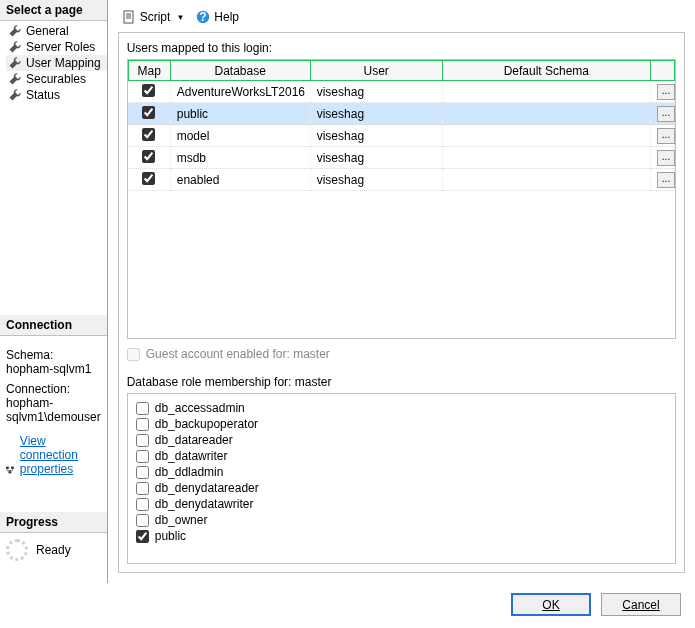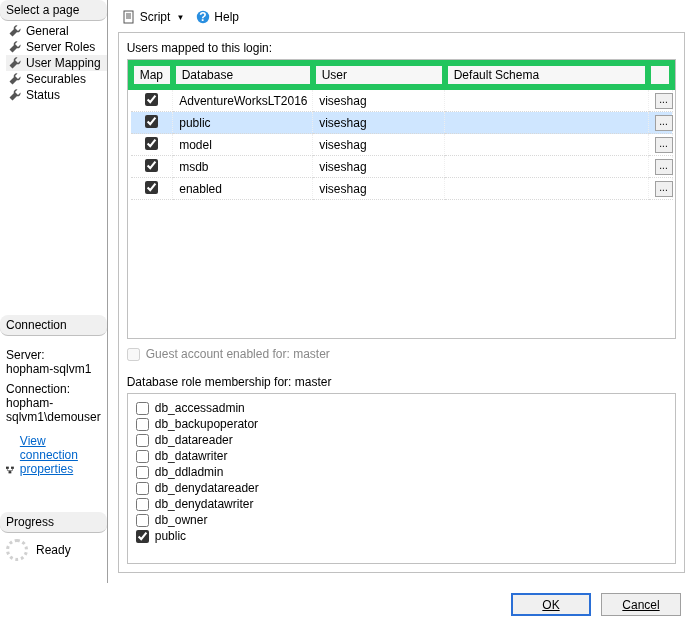--- a/index.html
+++ b/index.html
@@ -1,20 +1,20 @@
 <!DOCTYPE html>
 <html><head>
 <meta charset="utf-8">
 <style>
   * { box-sizing: border-box; margin: 0; padding: 0; font-family: "Segoe UI", Tahoma, sans-serif; font-size: 12px; }
   body { background: #fff; width: 695px; height: 628px; display: flex; flex-direction: column; }
   .main-split { display: flex; flex: 1 1 auto; overflow: hidden; }
   
   .left-panel { width: 175px; border-right: 1px solid #a0a0a0; display: flex; flex-direction: column; background: #fff; }
-  .section-header { font-weight: normal; background: #f0f0f0; border-bottom: 1px solid #c0c0c0; padding: 3px 6px; border-radius: 8px; }
+  .section-header { font-weight: bold; background: #f0f0f0; border-bottom: 1px solid #c0c0c0; padding: 3px 6px; }
   .nav-list { flex: 0 0 auto; padding: 2px 0 2px 6px; }
   .nav-item { display: flex; align-items: flex-end; gap: 4px; padding: 1px 2px; cursor: pointer; }
   .nav-item.selected { background: #f0f0f0; }
   .spacer-flex { flex: 1 1 auto; }
   .conn-block { padding: 6px 6px 12px 6px; font-size: 12px; }
   .conn-block .lbl { margin-top: 6px; }
   .conn-block .val { margin-left: 0; }
   .link { color: #0066cc; text-decoration: underline; cursor: pointer; }
   .progress-block { padding: 6px 6px 22px 6px; display: flex; align-items: center; gap: 8px; }
   .spinner {
@@ -25,21 +25,21 @@
 
   
   .right-panel { flex: 1 1 auto; display: flex; flex-direction: column; padding: 6px 10px 10px 10px; }
   .toolbar { display: flex; align-items: center; gap: 4px; padding: 2px 0 6px 0; }
   .tool-item { display: flex; align-items: center; gap: 4px; padding: 2px 4px; cursor: pointer; }
   .tool-item .drop { font-size: 8px; padding-left: 2px; }
   .content { flex: 1 1 auto; display: flex; flex-direction: column; border: 1px solid #c0c0c0; padding: 8px; }
   .content-label { margin-bottom: 4px; }
   .grid { border: 1px solid #c0c0c0; height: 280px; overflow: auto; background: #fff; }
   table { width: 100%; border-collapse: collapse; table-layout: fixed; }
-  th { text-align: left; font-weight: normal; background: #f7f7f7; border: 6px solid #22c55e; padding: 2px 6px; height: 20px; }
+  th { text-align: center; font-weight: normal; background: #f7f7f7; border: 1px solid #22c55e; padding: 2px 6px; height: 20px; }
   td { border-bottom: 1px dotted #d8d8d8; border-right: 1px dotted #eee; padding: 2px 6px; height: 20px; vertical-align: middle; }
   tr.row-selected td { background: #cfe6ff; }
   td.center { text-align: center; }
   .col-map { width: 42px; }
   .col-db  { width: 140px; }
   .col-user{ width: 132px; }
   .col-sch { width: auto; }
   .col-btn { width: 24px; }
   .ellipsis-btn {
     width: 18px; height: 16px; border: 1px solid #a0a0a0; background: #f0f0f0;
@@ -97,21 +97,21 @@
             <path d="M9.5 1.5a3 3 0 00-3.7 3.7L1.5 9.5l3 3 4.3-4.3A3 3 0 0012.5 4.5L10 7 7 4l2.5-2.5z" fill="#555"></path>
           </svg>
           <span>Status</span>
         </div>
       </div>
 
     <div class="spacer-flex"></div>
 
     <div class="section-header">Connection</div>
     <div class="conn-block">
-      <div class="lbl">Server:</div>
+      <div class="lbl">Schema:</div>
       <div class="val">hopham-sqlvm1</div>
       <div class="lbl">Connection:</div>
       <div class="val">hopham-sqlvm1\demouser</div>
       <div style="display:flex;align-items:flex-end;gap:6px;margin-top:10px;">
         <svg class="net-icon" viewBox="0 0 14 12">
             <rect x="0" y="0" width="5" height="4" fill="#333"></rect>
             <rect x="9" y="0" width="5" height="4" fill="#333"></rect>
             <rect x="4.5" y="8" width="5" height="4" fill="#333"></rect>
             <path d="M2.5 4 V7 H11.5 V4 M7 7 V8" stroke="#333" fill="none"></path>
           </svg>

